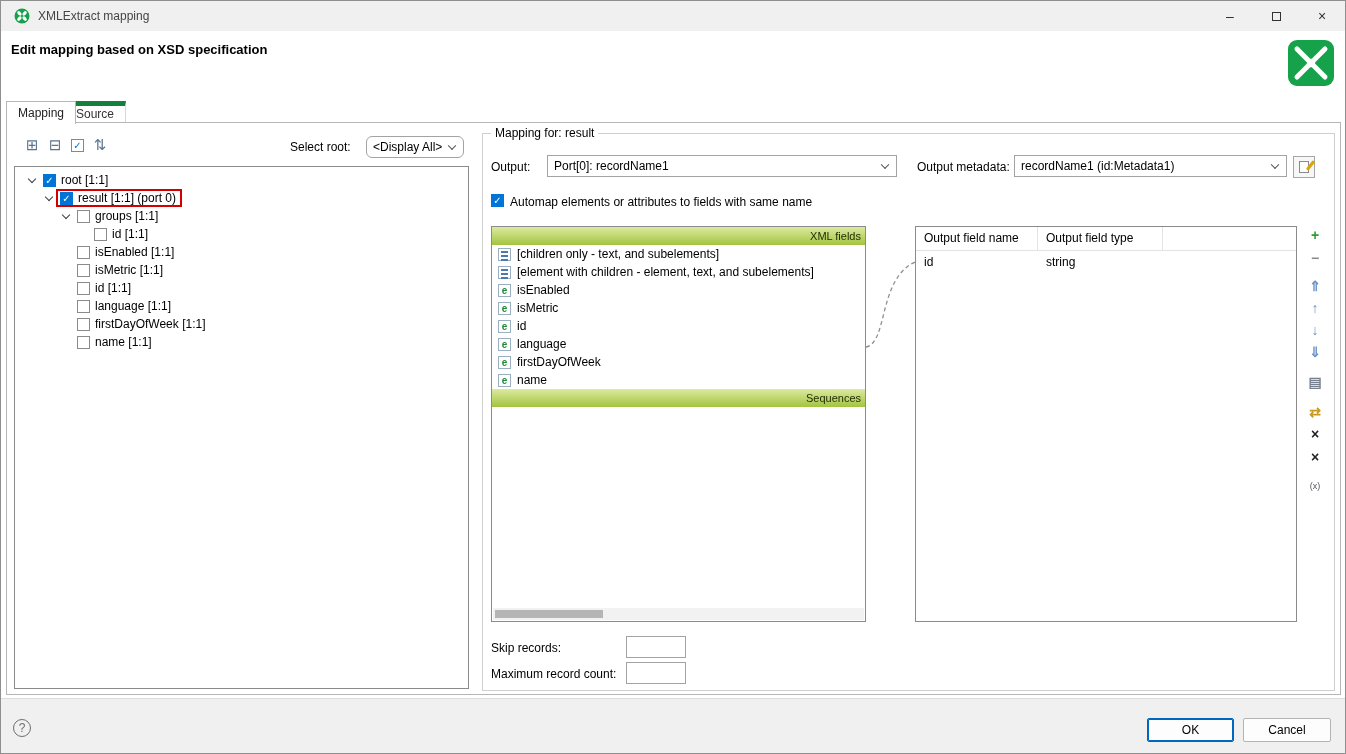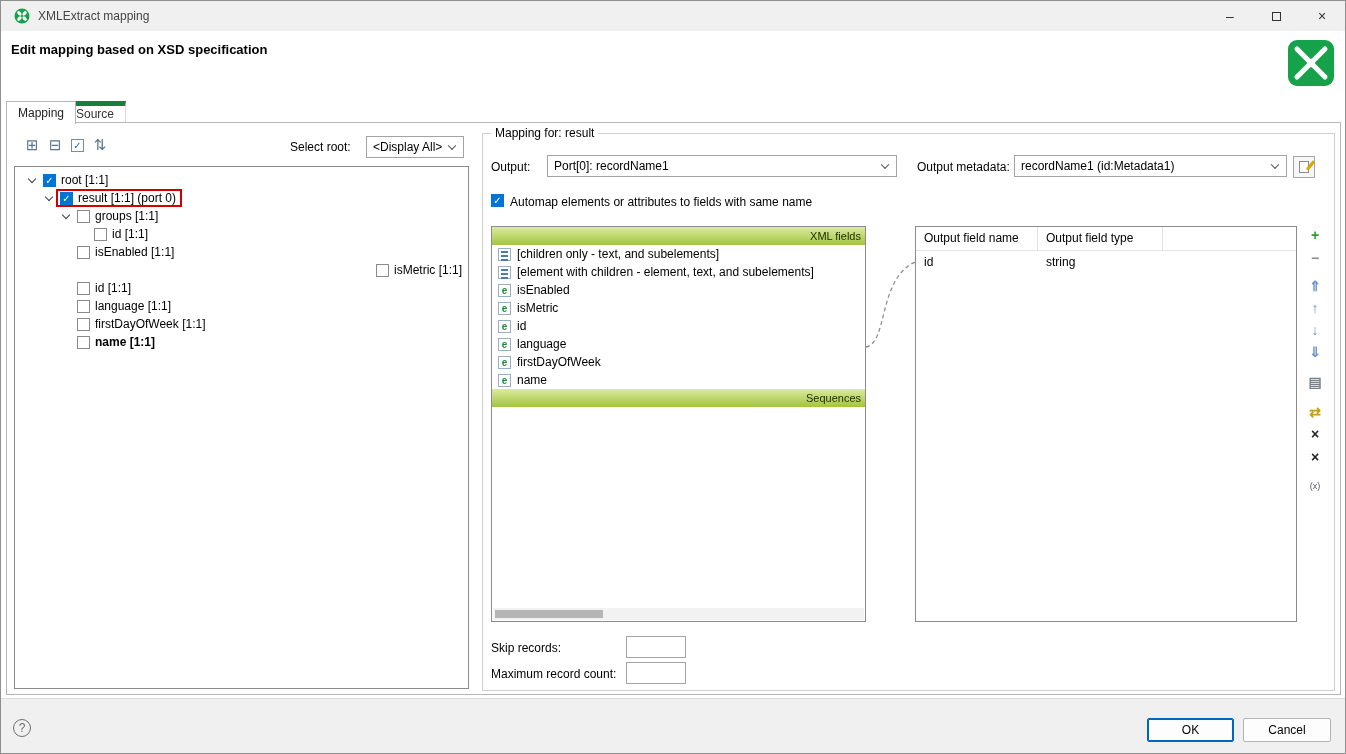--- a/index.html
+++ b/index.html
@@ -134,21 +134,21 @@
   <div class="content">
 
     <div class="tree-toolbar">
         <span class="tt-icon">⊞</span>
         <span class="tt-icon">⊟</span>
         <span class="tt-cb">✓</span>
         <span class="tt-icon">⇅</span>
       </div>
 
     <div class="select-root-label lbl">Select root:</div>
-    <div class="combo" style="left:359px; top:13px; width:98px; height:22px;">
+    <div class="combo" style="left:359px; top:13px; width:98px; height:22px;border-radius:6px;">
       <span>&lt;Display All&gt;</span>
       <span class="chev-d"></span>
     </div>
 
     <div class="tree-panel">
         <div class="tree-row" style="padding-left: 10px;">
           <span class="chev-slot">
             <span class="chev"></span>
           </span>
           <span class="sel">
@@ -181,21 +181,21 @@
             <span class="tree-label">id [1:1]</span>
           </span>
         </div>
         <div class="tree-row" style="padding-left: 44px;">
           <span class="chev-slot"></span>
           <span class="sel">
             <span class="cb"></span>
             <span class="tree-label">isEnabled [1:1]</span>
           </span>
         </div>
-        <div class="tree-row" style="padding-left: 44px; justify-content: space-between;">
+        <div class="tree-row" style="padding-left: 44px;">
           <span class="chev-slot"></span>
           <span class="sel">
             <span class="cb"></span>
             <span class="tree-label">isMetric [1:1]</span>
           </span>
         </div>
         <div class="tree-row" style="padding-left: 44px;">
           <span class="chev-slot"></span>
           <span class="sel">
             <span class="cb"></span>
@@ -209,21 +209,21 @@
             <span class="tree-label">language [1:1]</span>
           </span>
         </div>
         <div class="tree-row" style="padding-left: 44px;">
           <span class="chev-slot"></span>
           <span class="sel">
             <span class="cb"></span>
             <span class="tree-label">firstDayOfWeek [1:1]</span>
           </span>
         </div>
-        <div class="tree-row" style="padding-left: 44px; font-weight: bold;">
+        <div class="tree-row" style="padding-left: 44px;">
           <span class="chev-slot"></span>
           <span class="sel">
             <span class="cb"></span>
             <span class="tree-label">name [1:1]</span>
           </span>
         </div>
       </div>
 
     <div class="group">
       <div class="group-label">Mapping for: result</div>

